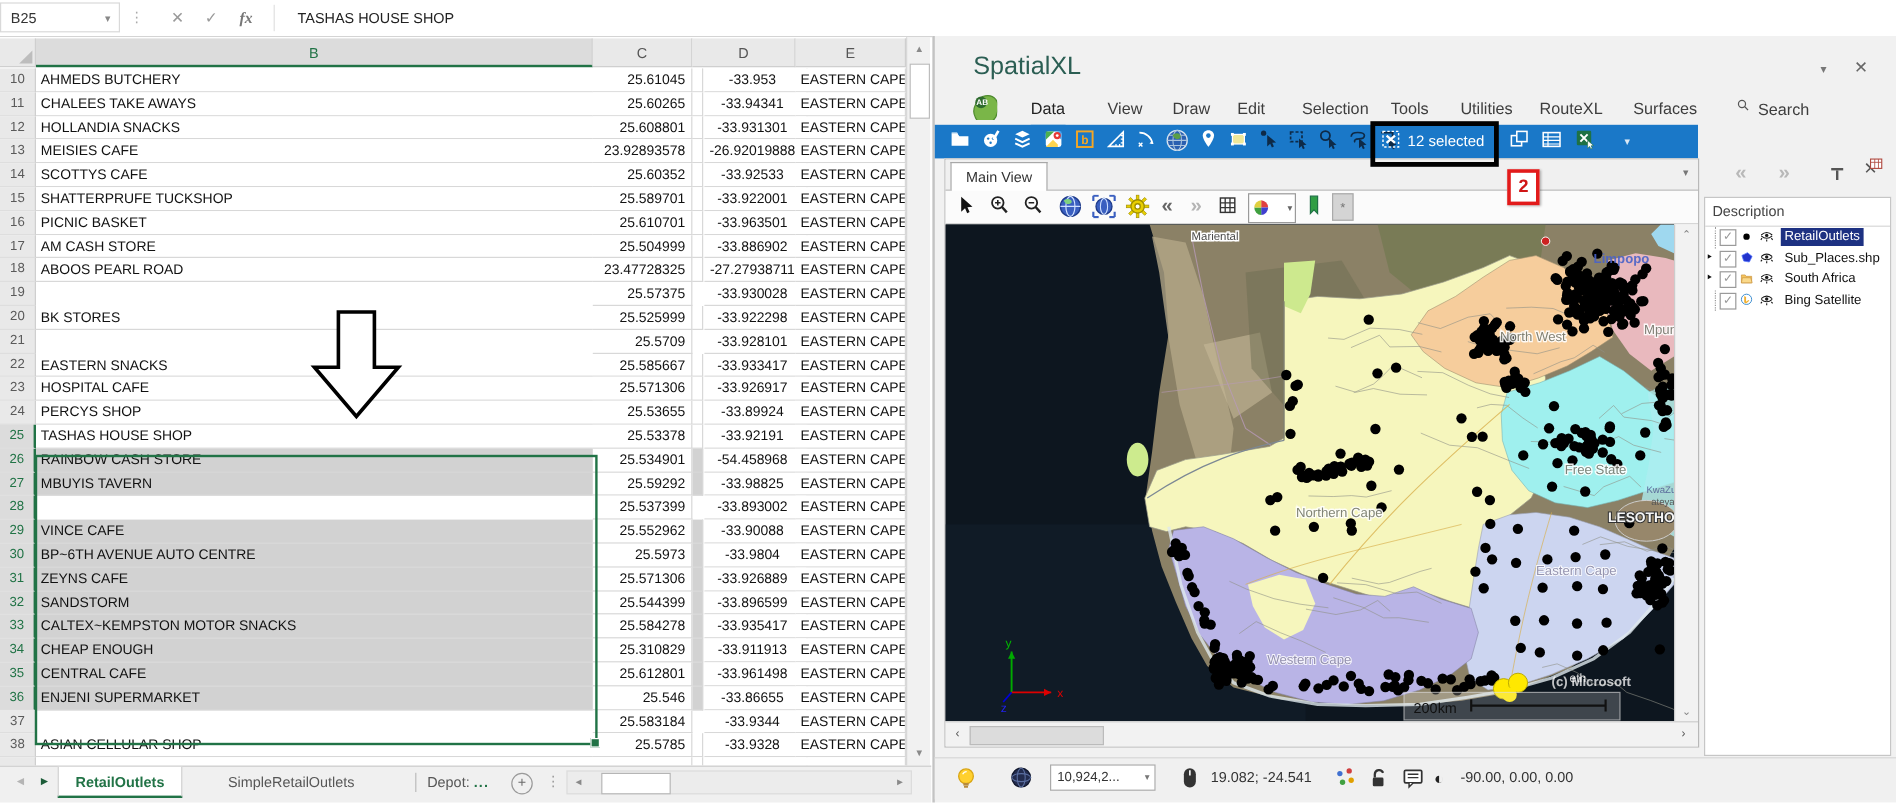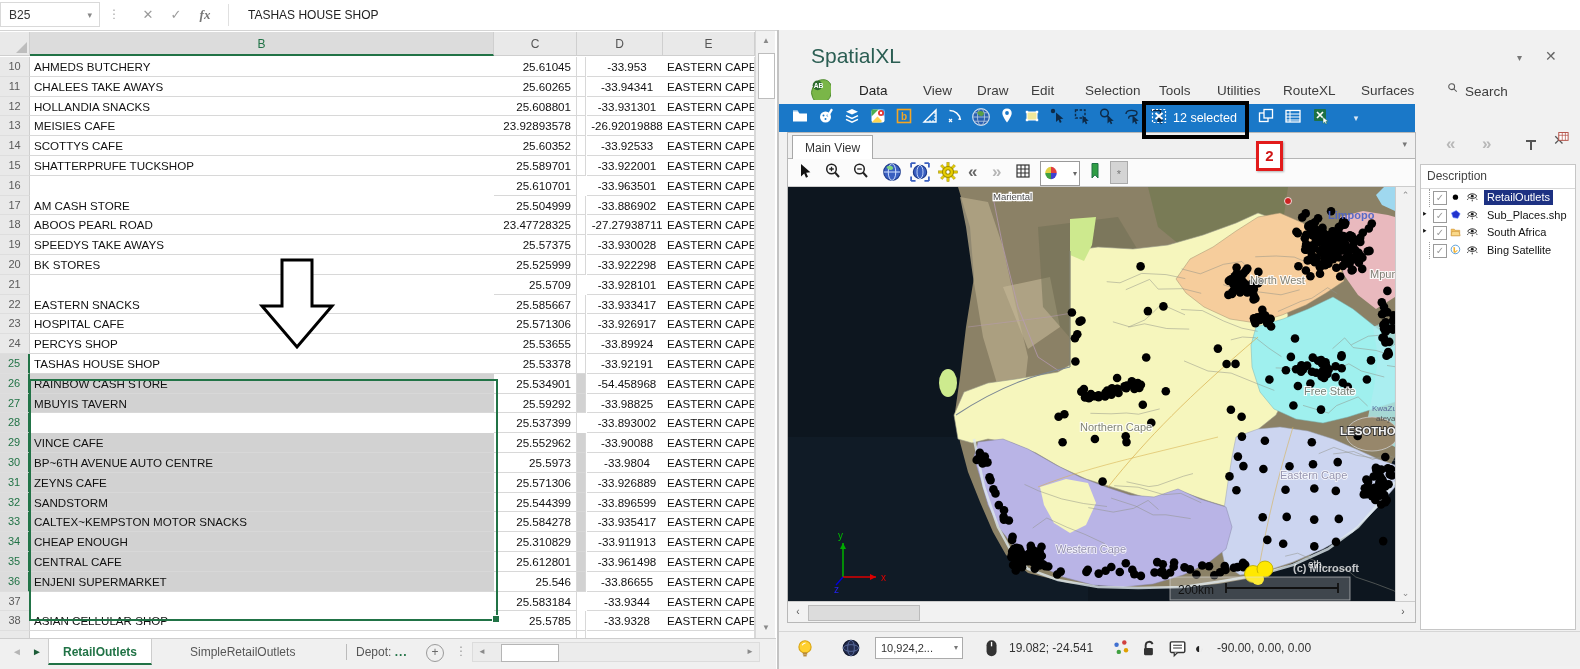--- a/index.html
+++ b/index.html
@@ -174,41 +174,41 @@
         </div>
         <div class="row">
           <div class="rn">15</div>
           <div class="cell cB">SHATTERPRUFE TUCKSHOP</div>
           <div class="cell cC">25.589701</div>
           <div class="cell cD">-33.922001</div>
           <div class="cell cE">EASTERN CAPE</div>
         </div>
         <div class="row">
           <div class="rn">16</div>
+          <div class="cell cB">PICNIC BASKET</div>
           <div class="cell cC">25.610701</div>
           <div class="cell cD">-33.963501</div>
           <div class="cell cE">EASTERN CAPE</div>
         </div>
         <div class="row">
           <div class="rn">17</div>
           <div class="cell cB">AM CASH STORE</div>
           <div class="cell cC">25.504999</div>
           <div class="cell cD">-33.886902</div>
           <div class="cell cE">EASTERN CAPE</div>
         </div>
         <div class="row">
           <div class="rn">18</div>
           <div class="cell cB">ABOOS PEARL ROAD</div>
           <div class="cell cC">23.47728325</div>
           <div class="cell cD">-27.27938711</div>
           <div class="cell cE">EASTERN CAPE</div>
         </div>
         <div class="row">
           <div class="rn">19</div>
-          <div class="cell cB">SPEEDYS TAKE AWAYS</div>
           <div class="cell cC">25.57375</div>
           <div class="cell cD">-33.930028</div>
           <div class="cell cE">EASTERN CAPE</div>
         </div>
         <div class="row">
           <div class="rn">20</div>
           <div class="cell cB">BK STORES</div>
           <div class="cell cC">25.525999</div>
           <div class="cell cD">-33.922298</div>
           <div class="cell cE">EASTERN CAPE</div>

